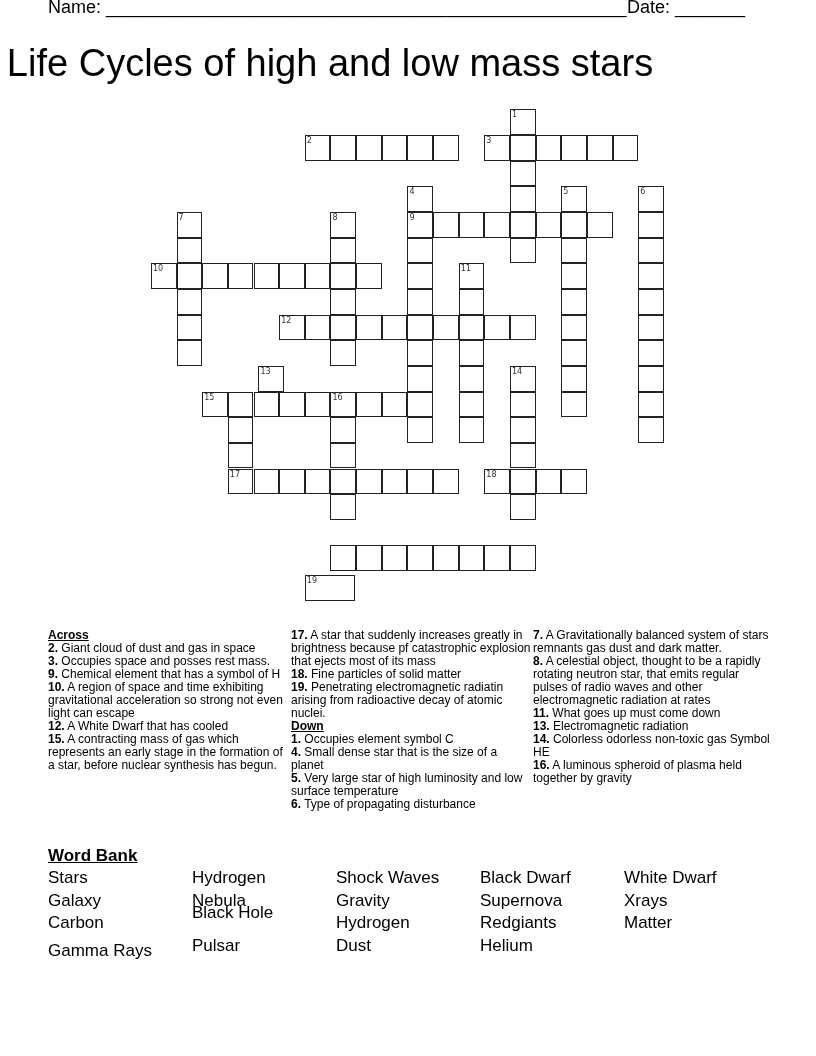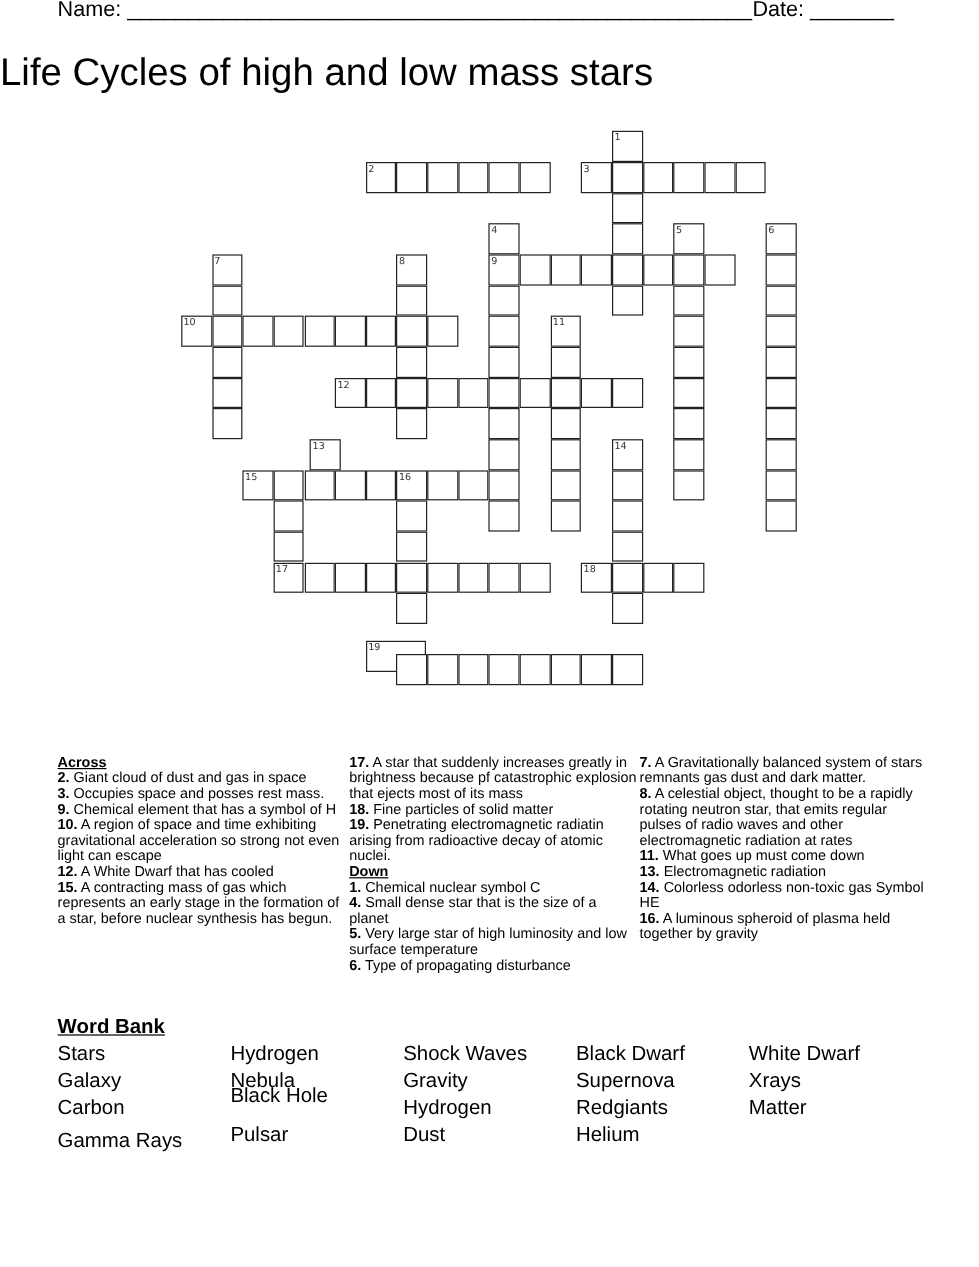--- a/index.html
+++ b/index.html
@@ -1,18 +1,18 @@
 <!DOCTYPE html>
 <html><head>
 <meta charset="utf-8">
 <style>
   html, body { margin:0; padding:0; background:#ffffff; }
   body { width:816px; height:1056px; position:relative; overflow:hidden; font-family:"Liberation Sans", sans-serif; color:#000; }
   .hdr { position:absolute; top:-3px; font-size:18px; white-space:nowrap; }
-  .title { position:absolute; top:42px; left:0; width:660px; text-align:left; font-size:32px; white-space:nowrap; }
+  .title { position:absolute; top:42px; left:0; width:660px; text-align:center; font-size:38px; white-space:nowrap; }
   #grid { position:absolute; left:0; top:0; }
   .cell { position:absolute; width:25.65px; height:25.65px; box-sizing:border-box; border:1.2px solid #222; background:#fff; margin-left:-0.6px; margin-top:-0.6px; }
   .num { position:absolute; left:1px; top:0px; font-size:8px; line-height:9px; font-family:"DejaVu Sans", sans-serif; color:#333; }
   .clues { position:absolute; top:629px; font-size:12px; line-height:13px; }
   .col1 { left:48px; width:240px; }
   .col2 { left:291px; width:240px; }
   .col3 { left:533px; width:240px; }
   .clues .head { font-weight:bold; text-decoration:underline; display:block; }
   .clue { display:block; }
   .clue b { font-weight:bold; }
@@ -174,21 +174,21 @@
     <div class="cell" style="left: 305.4px; top: 469.1px;"></div>
     <div class="cell" style="left: 356.7px; top: 469.1px;"></div>
     <div class="cell" style="left: 382.35px; top: 469.1px;"></div>
     <div class="cell" style="left: 408px; top: 469.1px;"></div>
     <div class="cell" style="left: 433.65px; top: 469.1px;"></div>
     <div class="cell" style="left: 484.95px; top: 469.1px;">
       <span class="num">18</span>
     </div>
     <div class="cell" style="left: 536.25px; top: 469.1px;"></div>
     <div class="cell" style="left: 561.9px; top: 469.1px;"></div>
-    <div class="cell" style="left: 305.4px; top: 535px; padding-left: 48px;">
+    <div class="cell" style="left: 305.4px; top: 576px; padding-left: 48px;">
       <span class="num">19</span>
     </div>
     <div class="cell" style="left: 331.05px; top: 546.05px;"></div>
     <div class="cell" style="left: 356.7px; top: 546.05px;"></div>
     <div class="cell" style="left: 382.35px; top: 546.05px;"></div>
     <div class="cell" style="left: 408px; top: 546.05px;"></div>
     <div class="cell" style="left: 433.65px; top: 546.05px;"></div>
     <div class="cell" style="left: 459.3px; top: 546.05px;"></div>
     <div class="cell" style="left: 484.95px; top: 546.05px;"></div>
     <div class="cell" style="left: 510.6px; top: 546.05px;"></div>
@@ -202,21 +202,21 @@
   <span class="clue"><b>10.</b><span> A region of space and time exhibiting gravitational acceleration so strong not even light can escape</span></span>
   <span class="clue"><b>12.</b><span> A White Dwarf that has cooled</span></span>
   <span class="clue"><b>15.</b><span> A contracting mass of gas which represents an early stage in the formation of a star, before nuclear synthesis has begun.</span></span>
 </div>
 
 <div class="clues col2">
   <span class="clue"><b>17.</b><span> A star that suddenly increases greatly in brightness because pf catastrophic explosion that ejects most of its mass</span></span>
   <span class="clue"><b>18.</b><span> Fine particles of solid matter</span></span>
   <span class="clue"><b>19.</b><span> Penetrating electromagnetic radiatin arising from radioactive decay of atomic nuclei.</span></span>
   <span class="head">Down</span>
-  <span class="clue"><b>1.</b><span> Chemical nuclear symbol C</span></span>
+  <span class="clue"><b>1.</b><span> Occupies element symbol C</span></span>
   <span class="clue"><b>4.</b><span> Small dense star that is the size of a planet</span></span>
   <span class="clue"><b>5.</b><span> Very large star of high luminosity and low surface temperature</span></span>
   <span class="clue"><b>6.</b><span> Type of propagating disturbance</span></span>
 </div>
 
 <div class="clues col3">
   <span class="clue"><b>7.</b><span> A Gravitationally balanced system of stars remnants gas dust and dark matter.</span></span>
   <span class="clue"><b>8.</b><span> A celestial object, thought to be a rapidly rotating neutron star, that emits regular pulses of radio waves and other electromagnetic radiation at rates</span></span>
   <span class="clue"><b>11.</b><span> What goes up must come down</span></span>
   <span class="clue"><b>13.</b><span> Electromagnetic radiation</span></span>

